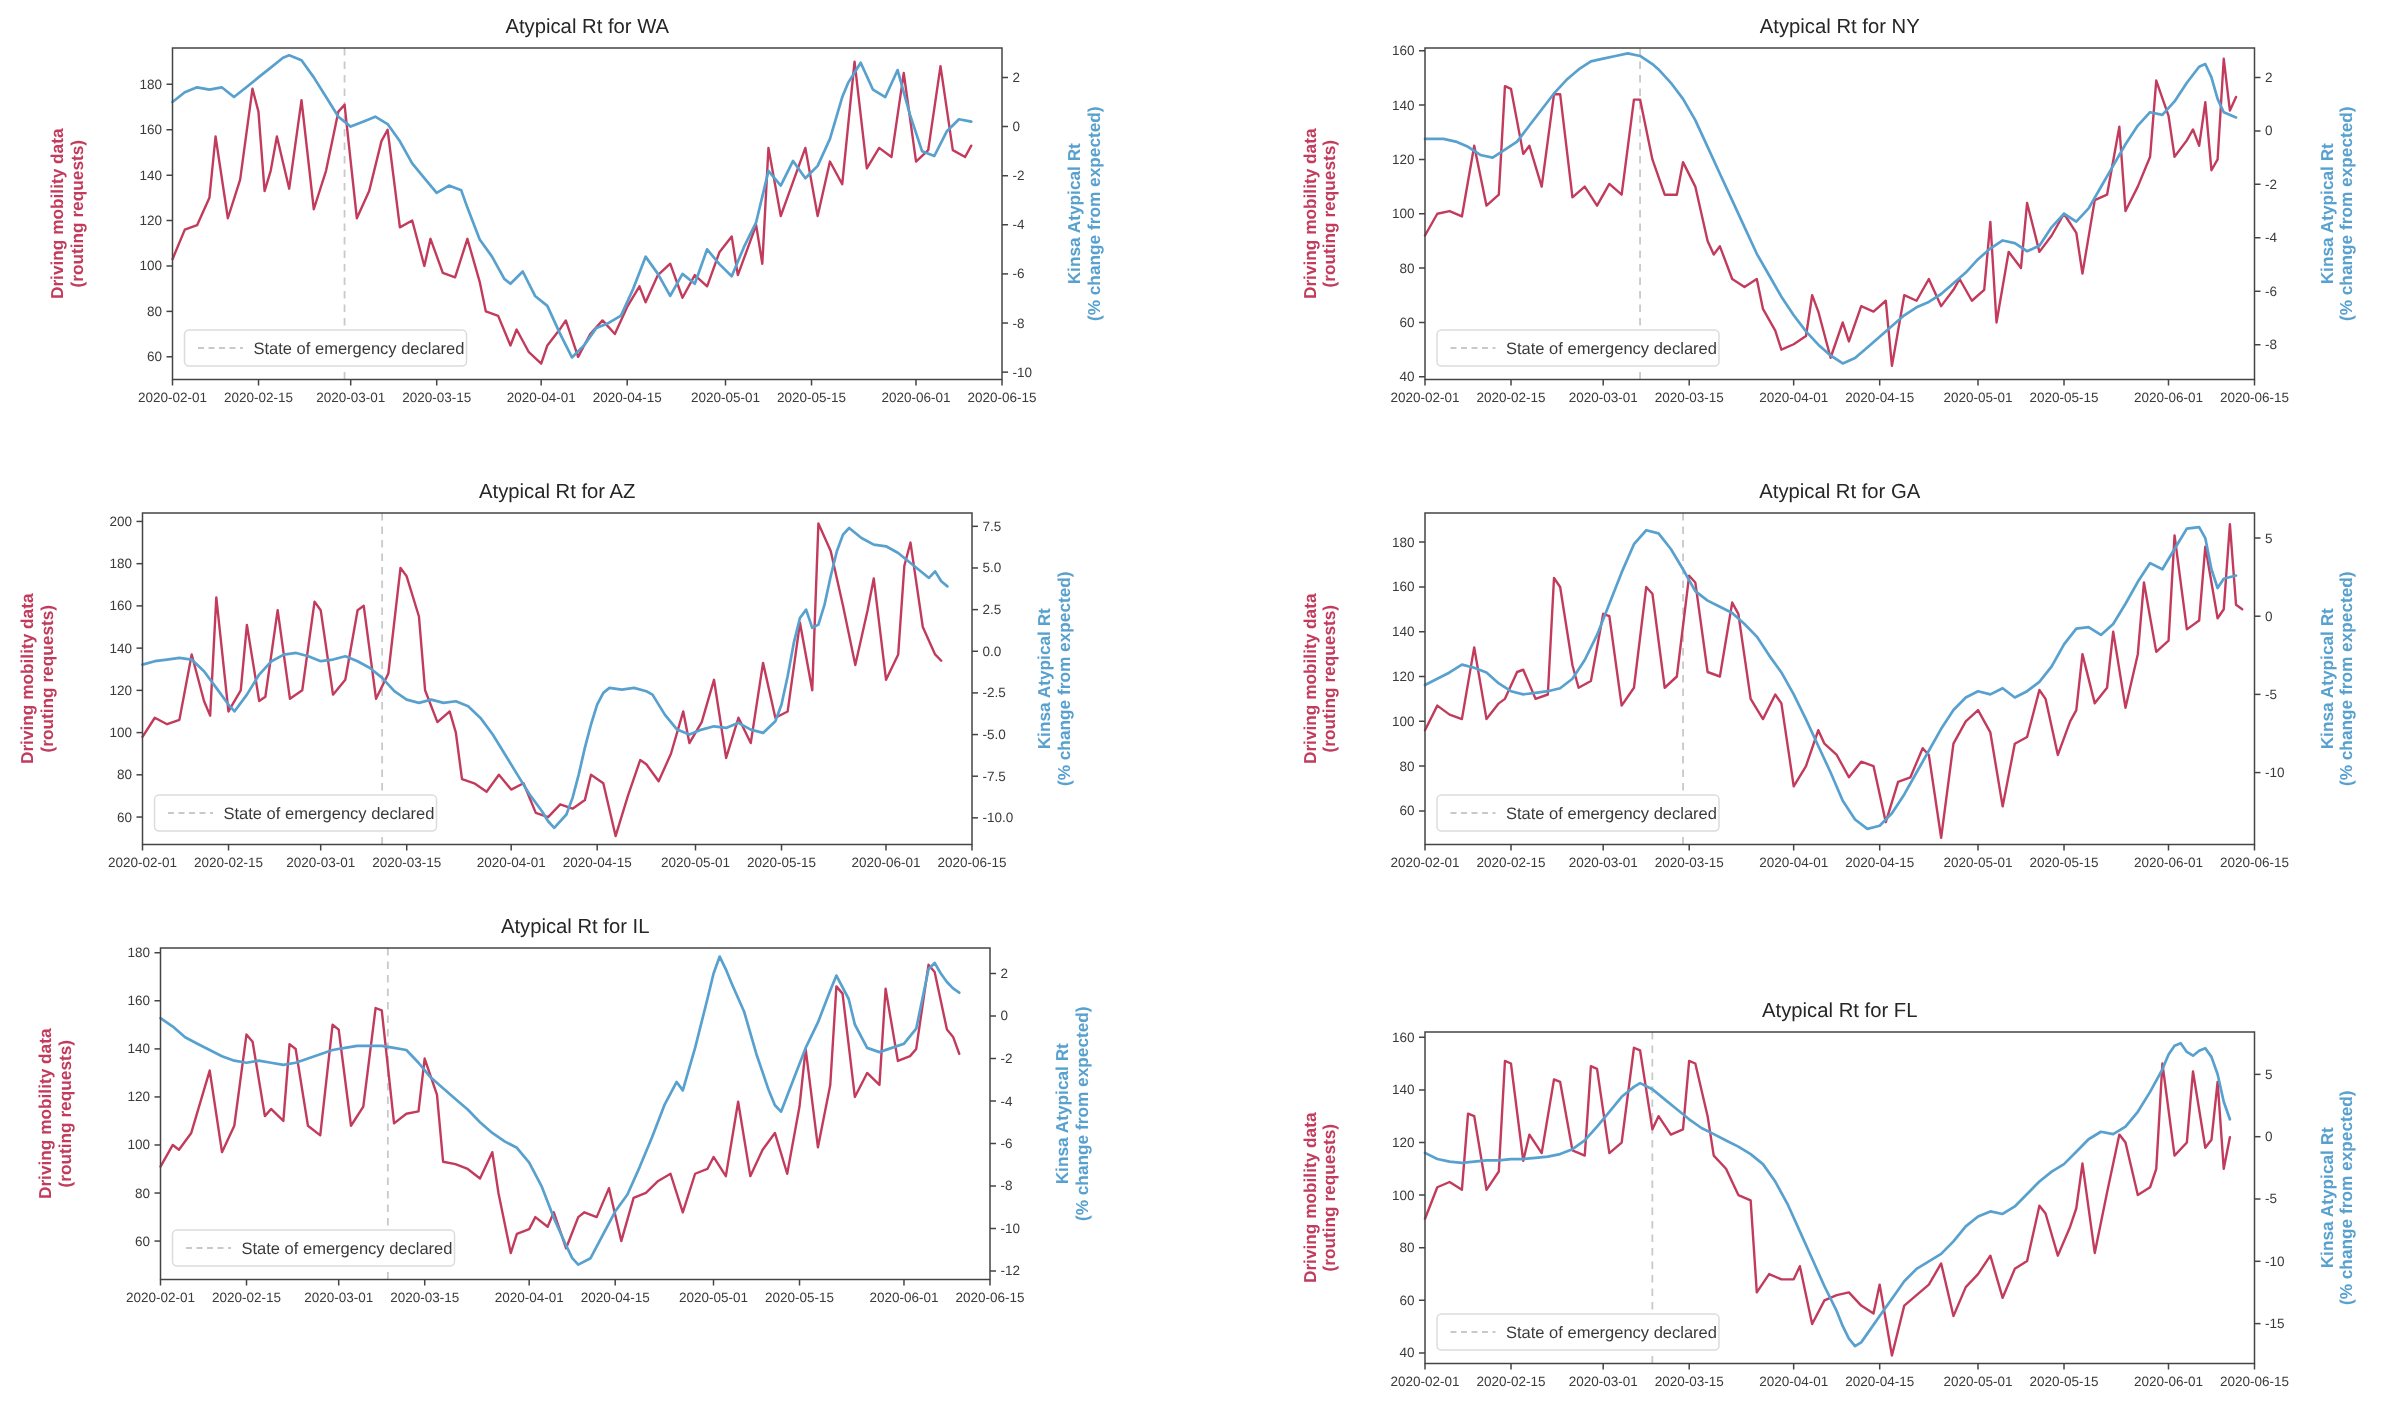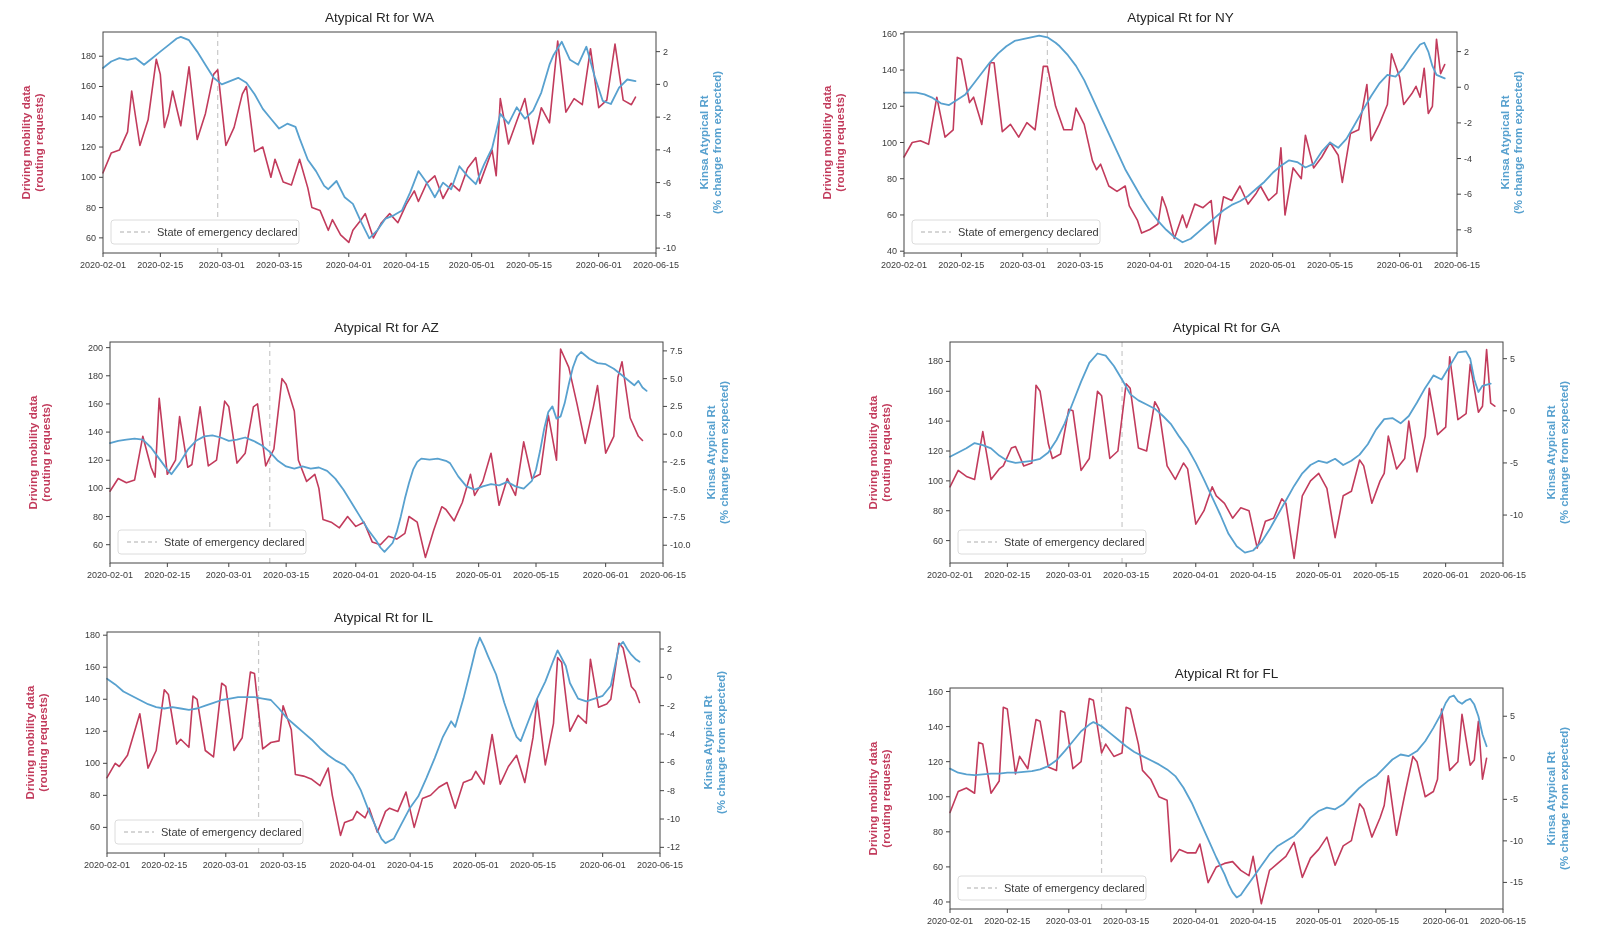--- a/index.html
+++ b/index.html
@@ -7,21 +7,21 @@
     width:1600px;height:948px;background:#ffffff;position:relative;overflow:hidden;
     font-family:"Liberation Sans", sans-serif;
   }
   .chart{position:absolute;margin:0;padding:0;}
   .chart svg{display:block;}
 </style>
 </head>
 <body>
 
 <div>
-  <figure class="chart" style="left:8px;top:6px;">
+  <figure class="chart" style="left:20px;top:6px;">
       <svg width="735" height="290" viewBox="0 0 735 290">
         <text x="371.5" y="16" font-family="&quot;Liberation Sans&quot;, sans-serif" text-anchor="middle" font-size="13.5" fill="#262626">Atypical Rt for WA</text>
         <line x1="209.69629629629628" y1="26" x2="209.69629629629628" y2="247" stroke="#c9c9c9" stroke-width="1.2" stroke-dasharray="5,4"></line>
         <polyline points="95.0,166.8 103.2,147.1 111.4,144.1 119.6,125.9 123.7,85.0 131.9,139.5 140.1,113.8 148.3,53.2 152.3,68.4 156.4,121.4 160.5,107.7 164.6,85.0 172.8,119.8 181.0,60.8 189.2,133.5 197.4,107.7 205.6,68.4 209.7,63.8 217.9,139.5 226.1,121.4 234.3,88.1 238.4,80.5 246.6,145.6 254.8,141.0 262.9,171.3 267.0,153.2 275.2,175.9 283.4,178.9 291.6,153.2 299.8,181.9 303.9,201.6 312.1,204.6 320.3,224.3 324.4,213.7 332.6,228.8 340.8,236.4 344.9,224.3 353.1,213.7 357.2,207.6 365.4,231.9 373.5,216.7 381.7,207.6 389.9,216.7 398.1,198.6 406.3,184.9 410.4,195.5 418.6,177.4 426.8,169.8 435.0,192.5 443.2,177.4 451.4,184.9 459.6,162.2 467.8,151.6 471.9,177.4 484.1,144.1 488.2,169.8 492.3,92.6 500.5,138.0 508.7,115.3 516.9,92.6 525.1,138.0 533.3,101.7 541.5,116.8 549.7,35.1 557.9,106.2 566.1,92.6 574.3,98.7 582.5,42.7 590.7,101.7 598.8,94.1 607.0,38.1 615.2,94.1 623.4,98.7 627.5,91.1" fill="none" stroke="#c23b5c" stroke-width="1.6" stroke-linejoin="round" stroke-linecap="round"></polyline>
         <polyline points="95.0,62.0 103.2,55.5 111.4,52.2 119.6,53.8 127.8,52.2 136.0,58.7 144.2,52.2 152.3,45.6 160.5,39.1 168.7,32.5 172.8,30.9 181.0,34.2 189.2,45.6 197.4,58.7 205.6,71.8 213.8,78.4 222.0,75.1 230.2,71.8 238.4,76.7 246.6,88.2 254.8,102.9 262.9,112.8 271.1,122.6 279.3,117.7 287.5,120.9 291.6,132.4 299.8,153.7 308.0,165.1 316.2,179.9 320.3,183.2 328.5,175.0 336.7,191.3 344.9,197.9 353.1,215.9 361.3,232.3 369.5,224.1 377.6,212.6 385.8,209.3 394.0,204.4 402.2,186.4 410.4,165.1 418.6,176.6 426.8,191.3 435.0,176.6 443.2,183.2 451.4,160.2 459.6,170.1 467.8,178.2 476.0,158.6 484.1,142.2 492.3,107.9 500.5,117.7 508.7,101.3 516.9,112.8 525.1,104.6 533.3,86.6 541.5,58.7 545.6,48.9 553.8,35.8 562.0,53.8 570.2,58.7 578.4,40.7 586.6,70.2 594.7,94.8 602.9,98.0 611.1,81.7 619.3,73.5 627.5,75.1" fill="none" stroke="#58a1cf" stroke-width="1.8" stroke-linejoin="round" stroke-linecap="round"></polyline>
         <rect x="95" y="26" width="553" height="221" fill="none" stroke="#444444" stroke-width="1"></rect>
         <line x1="95" y1="247" x2="95" y2="251" stroke="#444444" stroke-width="1"></line>
         <text x="95" y="262" font-family="&quot;Liberation Sans&quot;, sans-serif" text-anchor="middle" font-size="9" fill="#3a3a3a">2020-02-01</text>
         <line x1="152.34814814814814" y1="247" x2="152.34814814814814" y2="251" stroke="#444444" stroke-width="1"></line>
         <text x="152.34814814814814" y="262" font-family="&quot;Liberation Sans&quot;, sans-serif" text-anchor="middle" font-size="9" fill="#3a3a3a">2020-02-15</text>
@@ -77,21 +77,21 @@
           <text x="0" y="0" font-family="&quot;Liberation Sans&quot;, sans-serif" text-anchor="middle" font-size="11.5" font-weight="bold" fill="#58a1cf">Kinsa Atypical Rt</text>
           <text x="0" y="13" font-family="&quot;Liberation Sans&quot;, sans-serif" text-anchor="middle" font-size="11.5" font-weight="bold" fill="#58a1cf">(% change from expected)</text>
         </g>
         <g>
           <rect x="103" y="214" width="188" height="24" rx="3" fill="#ffffff" stroke="#dcdcdc" stroke-width="1"></rect>
           <line x1="112" y1="226" x2="142" y2="226" stroke="#c9c9c9" stroke-width="1.3" stroke-dasharray="4,3"></line>
           <text x="149" y="230" font-family="&quot;Liberation Sans&quot;, sans-serif" text-anchor="start" font-size="11" fill="#3a3a3a">State of emergency declared</text>
         </g>
       </svg>
     </figure>
-  <figure class="chart" style="left:809px;top:6px;">
+  <figure class="chart" style="left:855px;top:6px;">
       <svg width="735" height="290" viewBox="0 0 735 290">
         <text x="371.5" y="16" font-family="&quot;Liberation Sans&quot;, sans-serif" text-anchor="middle" font-size="13.5" fill="#262626">Atypical Rt for NY</text>
         <line x1="238.37037037037035" y1="26" x2="238.37037037037035" y2="247" stroke="#c9c9c9" stroke-width="1.2" stroke-dasharray="5,4"></line>
         <polyline points="95.0,151.0 103.2,136.5 111.4,134.7 119.6,138.3 127.8,91.2 136.0,131.1 144.2,123.8 148.3,51.4 152.3,53.2 160.5,96.6 164.6,91.2 172.8,118.4 181.0,56.8 185.1,56.8 193.3,125.6 201.5,118.4 209.7,131.1 217.9,116.6 226.1,123.8 234.3,60.4 238.4,60.4 246.6,100.3 254.8,123.8 262.9,123.8 267.0,102.1 275.2,118.4 283.4,154.6 287.5,163.7 291.6,158.2 299.8,180.0 308.0,185.4 316.2,180.0 320.3,199.9 328.5,214.4 332.6,227.1 340.8,223.5 349.0,218.0 353.1,190.8 357.2,201.7 365.4,232.5 373.5,209.0 377.6,221.6 385.8,198.1 394.0,201.7 402.2,194.5 406.3,237.9 414.5,190.8 422.7,194.5 430.9,180.0 439.1,198.1 447.3,187.2 451.4,180.0 459.6,194.5 467.8,187.2 471.9,141.9 476.0,209.0 484.1,161.9 492.3,172.7 496.4,129.3 504.6,161.9 512.8,151.0 521.0,136.5 529.2,149.2 533.3,176.4 541.5,127.4 549.7,123.8 557.9,78.5 562.0,134.7 570.2,118.4 578.4,98.5 582.5,47.7 590.7,71.3 594.7,98.5 602.9,87.6 607.0,80.3 611.1,91.2 615.2,62.2 619.3,107.5 623.4,100.3 627.5,33.2 631.6,67.7 635.7,58.6" fill="none" stroke="#c23b5c" stroke-width="1.6" stroke-linejoin="round" stroke-linecap="round"></polyline>
         <polyline points="95.0,86.6 107.3,86.6 115.5,88.4 123.7,91.9 131.9,97.3 140.1,99.1 148.3,93.7 156.4,88.4 164.6,77.7 172.8,67.0 181.0,56.3 189.2,47.4 197.4,40.3 205.6,34.9 213.8,33.1 222.0,31.3 230.2,29.6 238.4,31.3 246.6,36.7 250.7,40.3 258.9,49.2 267.0,59.9 275.2,74.1 283.4,91.9 291.6,109.8 299.8,127.6 308.0,145.4 316.2,163.2 324.4,177.5 332.6,191.8 340.8,204.2 349.0,214.9 357.2,223.8 365.4,231.0 373.5,236.3 381.7,232.7 389.9,225.6 398.1,218.5 406.3,211.4 414.5,204.2 422.7,198.9 430.9,195.3 439.1,190.0 447.3,182.8 455.5,175.7 463.7,166.8 471.9,159.7 480.1,154.3 488.2,156.1 496.4,161.5 504.6,157.9 512.8,145.4 521.0,136.5 529.2,141.8 537.4,132.9 545.6,118.7 553.8,104.4 562.0,90.2 570.2,77.7 578.4,68.8 586.6,70.6 594.7,61.6 602.9,49.2 611.1,38.5 615.2,36.7 619.3,45.6 623.4,59.9 627.5,68.8 635.7,72.3" fill="none" stroke="#58a1cf" stroke-width="1.8" stroke-linejoin="round" stroke-linecap="round"></polyline>
         <rect x="95" y="26" width="553" height="221" fill="none" stroke="#444444" stroke-width="1"></rect>
         <line x1="95" y1="247" x2="95" y2="251" stroke="#444444" stroke-width="1"></line>
         <text x="95" y="262" font-family="&quot;Liberation Sans&quot;, sans-serif" text-anchor="middle" font-size="9" fill="#3a3a3a">2020-02-01</text>
         <line x1="152.34814814814814" y1="247" x2="152.34814814814814" y2="251" stroke="#444444" stroke-width="1"></line>
         <text x="152.34814814814814" y="262" font-family="&quot;Liberation Sans&quot;, sans-serif" text-anchor="middle" font-size="9" fill="#3a3a3a">2020-02-15</text>
@@ -145,21 +145,21 @@
           <text x="0" y="0" font-family="&quot;Liberation Sans&quot;, sans-serif" text-anchor="middle" font-size="11.5" font-weight="bold" fill="#58a1cf">Kinsa Atypical Rt</text>
           <text x="0" y="13" font-family="&quot;Liberation Sans&quot;, sans-serif" text-anchor="middle" font-size="11.5" font-weight="bold" fill="#58a1cf">(% change from expected)</text>
         </g>
         <g>
           <rect x="103" y="214" width="188" height="24" rx="3" fill="#ffffff" stroke="#dcdcdc" stroke-width="1"></rect>
           <line x1="112" y1="226" x2="142" y2="226" stroke="#c9c9c9" stroke-width="1.3" stroke-dasharray="4,3"></line>
           <text x="149" y="230" font-family="&quot;Liberation Sans&quot;, sans-serif" text-anchor="start" font-size="11" fill="#3a3a3a">State of emergency declared</text>
         </g>
       </svg>
     </figure>
-  <figure class="chart" style="left:15px;top:316px;">
+  <figure class="chart" style="left:0;top:316px;">
       <svg width="735" height="290" viewBox="0 0 735 290">
         <text x="371.5" y="16" font-family="&quot;Liberation Sans&quot;, sans-serif" text-anchor="middle" font-size="13.5" fill="#262626">Atypical Rt for AZ</text>
         <line x1="254.75555555555553" y1="26" x2="254.75555555555553" y2="247" stroke="#c9c9c9" stroke-width="1.2" stroke-dasharray="5,4"></line>
         <polyline points="95.0,175.2 103.2,162.5 111.4,166.8 119.6,163.9 127.8,120.3 136.0,151.3 140.1,161.1 144.2,82.3 152.3,158.3 160.5,144.2 164.6,100.6 172.8,151.3 176.9,148.5 185.1,90.8 193.3,149.9 201.5,144.2 209.7,85.1 213.8,90.8 222.0,147.1 230.2,137.2 238.4,90.8 242.5,87.9 250.7,149.9 258.9,133.0 267.0,62.6 271.1,68.2 279.3,95.0 283.4,144.2 291.6,165.4 299.8,158.3 303.9,172.4 308.0,203.4 316.2,206.2 324.4,211.8 332.6,200.5 340.8,210.4 349.0,206.2 357.2,225.9 365.4,228.7 373.5,220.3 381.7,223.1 389.9,217.4 394.0,200.5 402.2,206.2 410.4,241.4 418.6,214.6 426.8,190.7 430.9,193.5 439.1,204.8 447.3,186.5 455.5,158.3 459.6,179.4 467.8,165.4 476.0,137.2 484.1,189.3 492.3,162.5 500.5,179.4 508.7,125.9 516.9,162.5 525.1,158.3 533.3,99.2 541.5,144.2 545.6,33.0 553.8,51.3 562.0,87.9 570.2,127.4 578.4,90.8 582.5,69.6 590.7,137.2 598.8,120.3 602.9,61.2 607.0,45.7 615.2,102.0 623.4,120.3 627.5,124.5" fill="none" stroke="#c23b5c" stroke-width="1.6" stroke-linejoin="round" stroke-linecap="round"></polyline>
         <polyline points="95.0,127.1 103.2,124.8 111.4,123.7 119.6,122.6 127.8,123.7 136.0,131.5 144.2,142.6 152.3,153.7 156.4,158.2 164.6,147.1 172.8,133.7 181.0,124.8 189.2,120.4 197.4,119.3 205.6,121.5 213.8,124.8 222.0,123.7 230.2,121.5 238.4,124.8 246.6,129.3 254.8,135.9 262.9,144.8 271.1,150.4 279.3,152.6 287.5,150.4 295.7,152.6 303.9,151.5 312.1,154.8 320.3,162.6 328.5,173.7 336.7,187.0 344.9,200.4 353.1,213.7 361.3,224.8 365.4,231.5 369.5,235.9 377.6,227.0 381.7,215.9 385.8,200.4 389.9,182.6 394.0,167.0 398.1,153.7 402.2,145.9 406.3,142.6 414.5,143.7 422.7,142.6 430.9,144.8 435.0,147.1 443.2,160.4 451.4,170.4 459.6,173.7 467.8,170.4 476.0,168.2 484.1,169.3 492.3,165.9 500.5,170.4 508.7,172.6 516.9,164.8 521.0,153.7 525.1,134.8 529.2,112.6 533.3,96.0 537.4,90.4 541.5,102.6 545.6,100.4 549.7,87.1 553.8,68.2 557.9,51.5 562.0,40.4 566.1,36.0 574.3,42.7 582.5,47.1 590.7,48.2 598.8,52.7 607.0,59.3 615.2,66.0 619.3,69.3 623.4,64.9 627.5,71.5 631.6,74.9" fill="none" stroke="#58a1cf" stroke-width="1.8" stroke-linejoin="round" stroke-linecap="round"></polyline>
         <rect x="95" y="26" width="553" height="221" fill="none" stroke="#444444" stroke-width="1"></rect>
         <line x1="95" y1="247" x2="95" y2="251" stroke="#444444" stroke-width="1"></line>
         <text x="95" y="262" font-family="&quot;Liberation Sans&quot;, sans-serif" text-anchor="middle" font-size="9" fill="#3a3a3a">2020-02-01</text>
         <line x1="152.34814814814814" y1="247" x2="152.34814814814814" y2="251" stroke="#444444" stroke-width="1"></line>
         <text x="152.34814814814814" y="262" font-family="&quot;Liberation Sans&quot;, sans-serif" text-anchor="middle" font-size="9" fill="#3a3a3a">2020-02-15</text>

